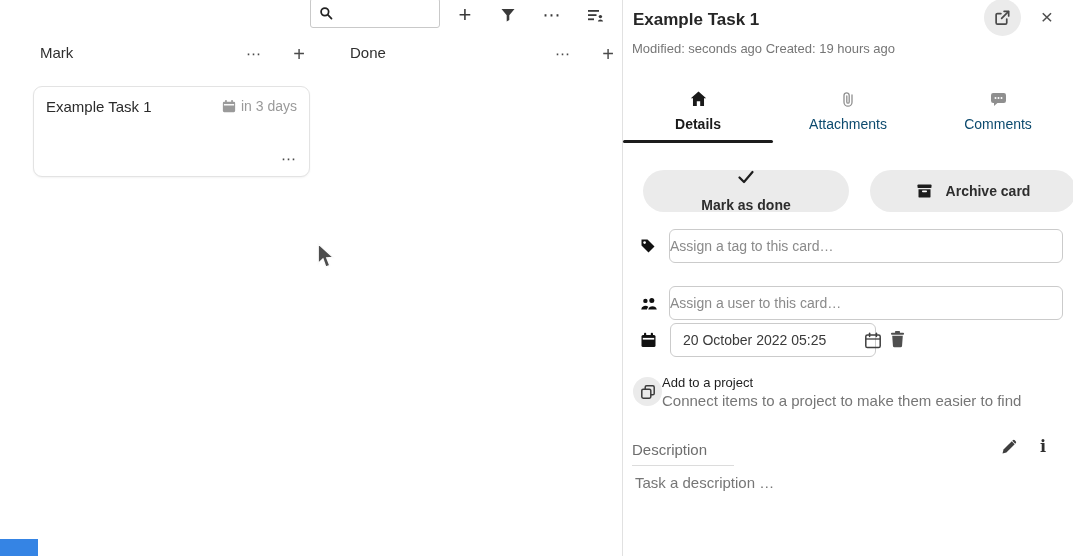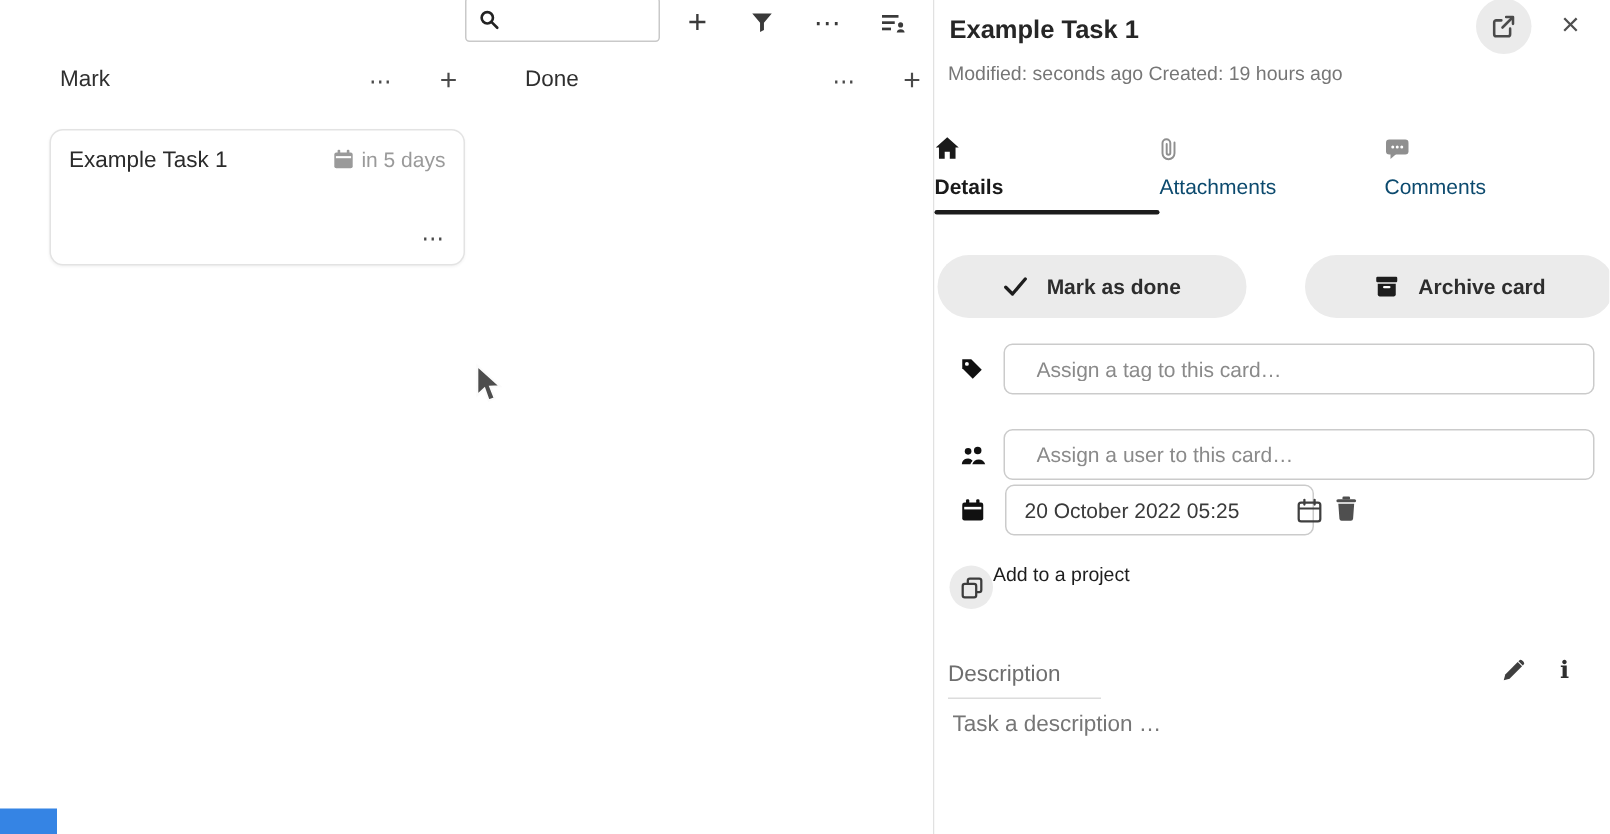--- a/index.html
+++ b/index.html
@@ -72,46 +72,46 @@
     position: absolute; left: 361px; top: -1px; width: 37px; height: 37px; border-radius: 50%;
     background: #ebebeb; border: none; display: flex; align-items: center; justify-content: center;
     color: #4a4a4a; cursor: pointer;
   }
   .close-btn {
     position: absolute; left: 411px; top: 3px; width: 26px; height: 26px; border: none;
     background: transparent; color: #4f4f4f; font-size: 21px; line-height: 1; cursor: pointer;
   }
 
   .tabs { position: absolute; left: 0; top: 84px; width: 450px; height: 59px; display: flex; }
-  .tab { width: 150px; display: flex; flex-direction: column; align-items: flex-start; cursor: pointer; position: relative; }
+  .tab { width: 150px; display: flex; flex-direction: column; align-items: center; cursor: pointer; position: relative; }
   .tab .tab-icon { margin-top: 5px; height: 20px; display: flex; align-items: center; }
   .tab .tab-label { margin-top: 7px; font-size: 14px; }
   .tab.active .tab-label { color: #1a1a1a; font-weight: bold; }
   .tab.active .tab-icon { color: #1a1a1a; }
   .tab:not(.active) .tab-label { color: #0c4a6e; }
   .tab:not(.active) .tab-icon { color: #8f8f8f; }
   .tab.active::after {
     content: ""; position: absolute; left: 0; bottom: 0; width: 100%; height: 3px;
     background: #1c1c1c; border-radius: 2px;
   }
 
   .pill {
     position: absolute; top: 170px; height: 42px; border-radius: 21px; border: none;
     background: #ebebeb; display: flex; align-items: center; justify-content: center;
     gap: 13px; font-size: 14px; font-weight: bold; color: #2d2d2d; cursor: pointer;
     font-family: inherit;
   }
-  .pill-done { left: 2px; width: 206px; }
+  .pill-done { left: 20px; width: 206px; flex-direction: column; }
   .pill-archive { left: 247px; width: 206px; }
 
   .field-row { position: absolute; left: 0; width: 450px; display: flex; align-items: center; }
   .row-icon { position: absolute; left: 17px; color: #1d1d1d; }
   .assign-input {
     position: absolute; left: 46px; width: 394px; height: 34px;
-    border: 1px solid #cbcbcb; border-radius: 6px; padding: 0 21px;
+    border: 1px solid #cbcbcb; border-radius: 6px; padding: 0 0;
     font-size: 14px; font-family: inherit; color: #2b2b2b; outline: none; background: #fff;
   }
   .assign-input::placeholder { color: #8a8a8a; opacity: 1; }
   .row-tag  { top: 229px; height: 34px; }
   .row-user { top: 291px; height: 24px; }
   .row-date { top: 323px; height: 34px; }
   .date-box {
     position: absolute; left: 47px; width: 206px; height: 34px;
     border: 1px solid #cbcbcb; border-radius: 6px; background: #fff;
     display: flex; align-items: center; padding: 0 10px 0 12px;
@@ -205,21 +205,21 @@
         <span class="card-title">Example Task 1</span>
         <span class="card-due">
           <span>
             <svg width="14" height="14" viewBox="0 0 16 16">
               <rect x="1" y="3" width="14" height="12" rx="1.5" fill="#9a9a9a"></rect>
               <rect x="3.5" y="1" width="2" height="3" rx="0.8" fill="#9a9a9a"></rect>
               <rect x="10.5" y="1" width="2" height="3" rx="0.8" fill="#9a9a9a"></rect>
               <rect x="2.2" y="5.8" width="11.6" height="1.6" fill="#fff"></rect>
             </svg>
           </span>
-          <span>in 5 days</span>
+          <span>in 3 days</span>
         </span>
       </div>
       <button class="card-more">⋯</button>
     </div>
 
     <div class="blue-box" style="background: rgb(53, 132, 228);"></div>
 
     <div id="cursor">
       <svg width="24" height="30" viewBox="0 0 12 17">
         <path d="M1 1 L1 12.2 L3.7 9.7 L5.3 14.2 L7.6 13.3 L5.9 9 L9.6 8.8 Z" fill="#4d4d4d" stroke="#fbfbfb" stroke-width="0.8"></path>
@@ -354,20 +354,21 @@
 
     <div class="project-row">
       <div class="project-circle">
         <svg width="16" height="16" viewBox="0 0 16 16">
           <rect x="5.2" y="1.8" width="9" height="9" rx="1.4" fill="none" stroke="#3c3c3c" stroke-width="1.5"></rect>
           <rect x="1.8" y="5.2" width="9" height="9" rx="1.4" fill="#ebebeb" stroke="#3c3c3c" stroke-width="1.5"></rect>
         </svg>
       </div>
       <div>
         <div class="project-title">Add to a project</div>
+        <div class="project-sub">Connect items to a project to make them easier to find</div>
       </div>
     </div>
 
     <div class="desc-header">
       <span class="desc-label">Description</span>
       <button class="desc-edit">
         <span>
           <svg width="16" height="16" viewBox="0 0 16 16">
             <path d="M1.5 14.5 L2.5 10.6 L10.8 2.3 L13.7 5.2 L5.4 13.5 Z" fill="#3f3f3f"></path>
             <path d="M11.8 1.3 a1.4 1.4 0 0 1 2 0 l0.9 0.9 a1.4 1.4 0 0 1 0 2 l-0.5 0.5 L11.3 1.8 Z" fill="#3f3f3f"></path>

